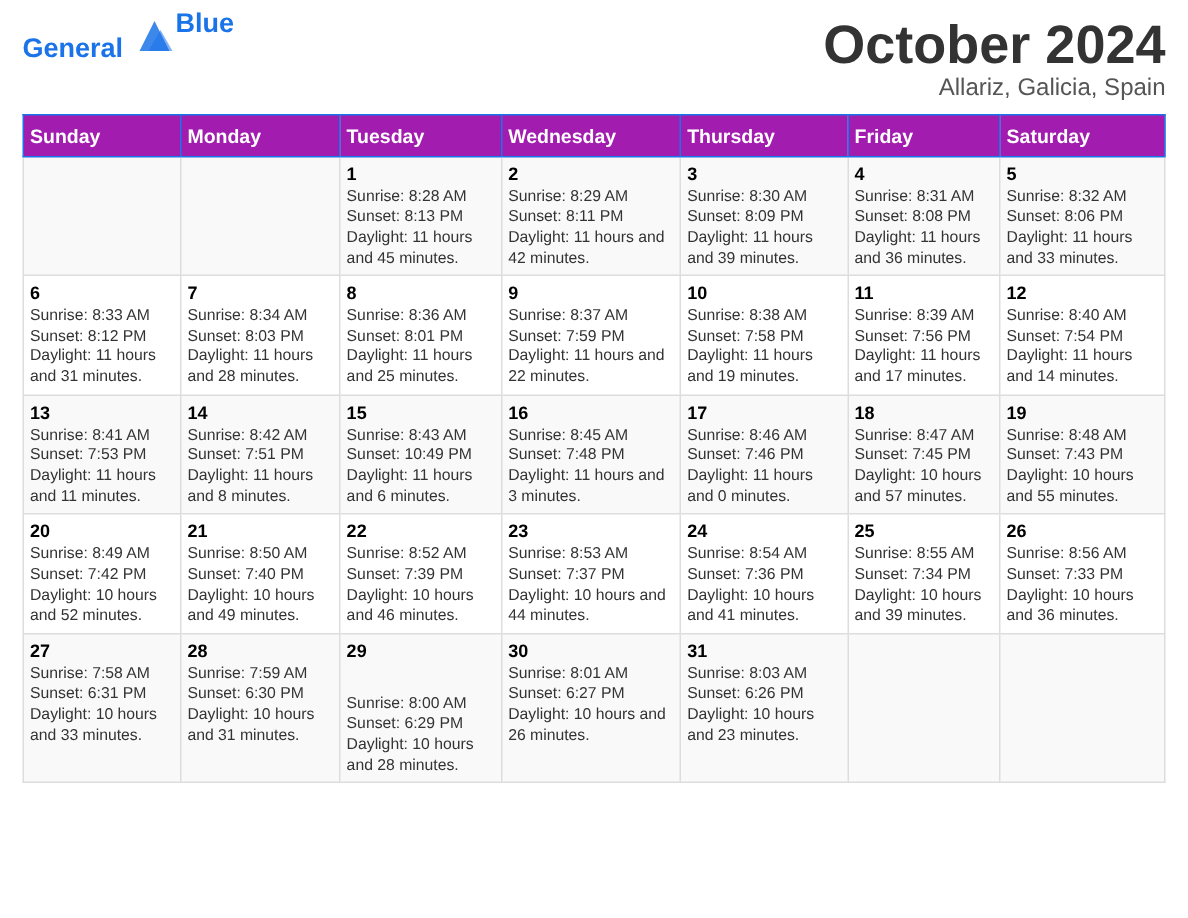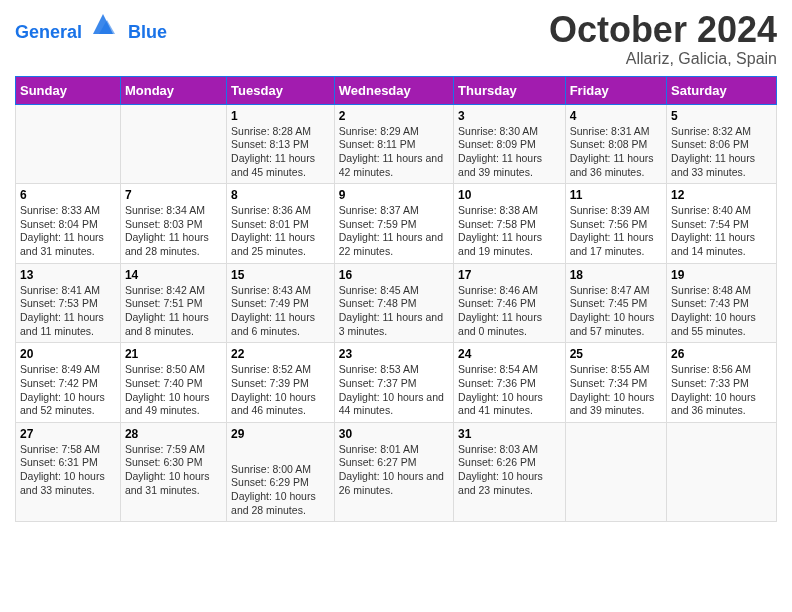--- a/index.html
+++ b/index.html
@@ -96,21 +96,21 @@
       line-height: 1.3;
     }
   </style>
 </head>
 <body>
 
 <div class="page">
   <div class="header">
     <div class="logo">
       <div>
-        <div style="display:flex;align-items:flex-end;gap:11px;">
+        <div style="display:flex;align-items:flex-start;">
           <div class="logo-text">
             <span>General</span>
             <svg class="logo-icon" viewBox="0 0 28 28" xmlns="http://www.w3.org/2000/svg">
               <polygon points="4,24 14,4 24,24" fill="#1a73e8" opacity="0.85"></polygon>
               <polygon points="10,24 18,10 26,24" fill="#1a73e8" opacity="0.55"></polygon>
             </svg>
           </div>
           <div class="logo-text" style="color:#1a73e8;font-weight:bold;font-size:18px;margin-top:-4px;">Blue</div>
         </div>
       </div>
@@ -165,21 +165,21 @@
             <span class="day-num">5</span>
             <div class="day-info" style="white-space: pre-line;">Sunrise: 8:32 AM
 Sunset: 8:06 PM
 Daylight: 11 hours and 33 minutes.</div>
           </td>
         </tr>
         <tr>
           <td>
             <span class="day-num">6</span>
             <div class="day-info" style="white-space: pre-line;">Sunrise: 8:33 AM
-Sunset: 8:04 PM
+Sunset: 8:12 PM
 Daylight: 11 hours and 31 minutes.</div>
           </td>
           <td>
             <span class="day-num">7</span>
             <div class="day-info" style="white-space: pre-line;">Sunrise: 8:34 AM
 Sunset: 8:03 PM
 Daylight: 11 hours and 28 minutes.</div>
           </td>
           <td>
             <span class="day-num">8</span>
@@ -221,21 +221,21 @@
           </td>
           <td>
             <span class="day-num">14</span>
             <div class="day-info" style="white-space: pre-line;">Sunrise: 8:42 AM
 Sunset: 7:51 PM
 Daylight: 11 hours and 8 minutes.</div>
           </td>
           <td>
             <span class="day-num">15</span>
             <div class="day-info" style="white-space: pre-line;">Sunrise: 8:43 AM
-Sunset: 7:49 PM
+Sunset: 10:49 PM
 Daylight: 11 hours and 6 minutes.</div>
           </td>
           <td>
             <span class="day-num">16</span>
             <div class="day-info" style="white-space: pre-line;">Sunrise: 8:45 AM
 Sunset: 7:48 PM
 Daylight: 11 hours and 3 minutes.</div>
           </td>
           <td>
             <span class="day-num">17</span>

